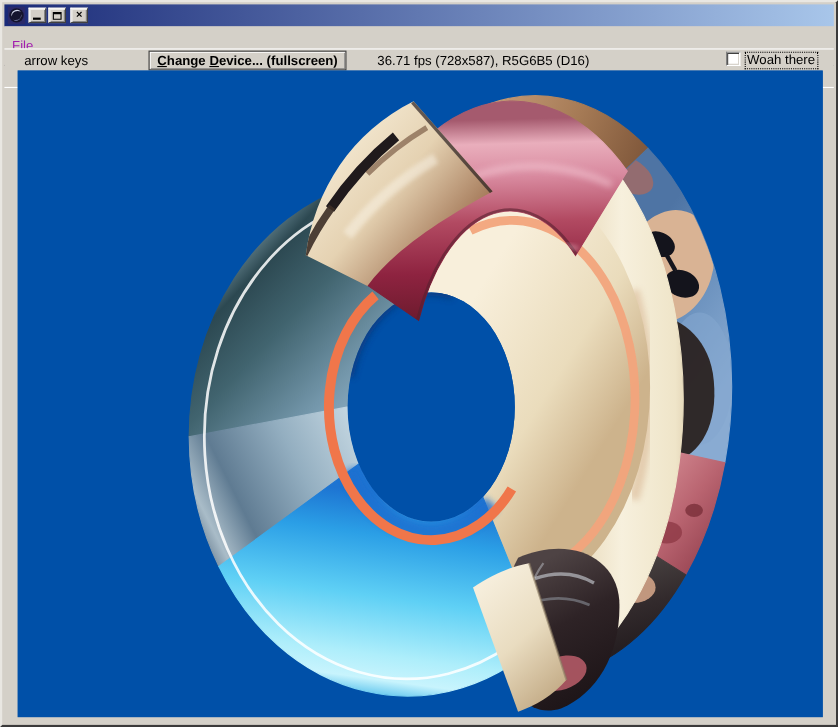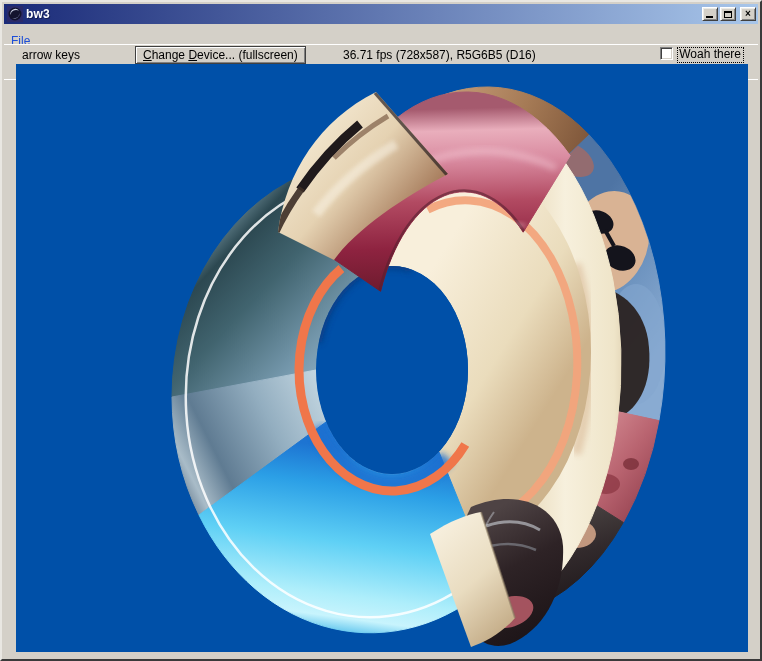--- a/index.html
+++ b/index.html
@@ -32,39 +32,39 @@
   }
   .winbtn.close{margin-left:2px;}
   .glyph-min{position:absolute;left:3px;bottom:2px;width:7px;height:2px;background:#000;}
   .glyph-max{width:8px;height:7px;border:1px solid #000;border-top-width:2px;}
 
   
   .menubar{
     position:absolute;left:2px;top:22px;right:2px;height:36px;
     background:var(--c-chrome,#d4d0c8);
     border-bottom:1px solid #808080;
-    display:flex;align-items:center;font-size:12px;color:#1d4ed8;
+    display:flex;align-items:center;font-size:12px;color:#a21caf;
   }
   .menu-item{padding:2px 7px 3px 7px;cursor:default;}
 
   
   .toolbar{
     position:absolute;left:2px;top:42px;right:2px;height:36px;
     background:var(--c-chrome,#d4d0c8);
     border-top:1px solid #ffffff;
     border-bottom:1px solid #ffffff;
     font-size:12px;color:#000;
   }
   .toolbar .hint{position:absolute;left:18px;top:3px;}
   .devbtn{
     position:absolute;left:131px;top:1px;height:18px;padding:0 7px;
     background:var(--c-chrome,#d4d0c8);
     border:1px solid #404040;
     box-shadow:inset 1px 1px 0 #ffffff, inset -1px -1px 0 #808080;
-    font-size:12px;color:#000;font-family:"Liberation Sans",sans-serif;
+    font-size:12px;color:#000;font-family:"Liberation Sans",sans-serif;font-weight:bold;
   }
   .stats{position:absolute;left:339px;top:3px;white-space:nowrap;}
   .chk{position:absolute;right:14px;top:2px;display:flex;}
   .chk-box{
     width:13px;height:13px;background:#fff;
     border:1px solid;border-color:#808080 #ffffff #ffffff #808080;
     box-shadow:inset 1px 1px 0 #404040, inset -1px -1px 0 #d4d0c8;
     margin-right:4px;flex:0 0 auto;
   }
   .chk-label{border:1px dotted #000;padding:0 2px 1px 1px;line-height:13px;}
@@ -81,21 +81,20 @@
 
 <div class="window">
 
   <div class="titlebar">
     <svg class="app-icon" viewBox="0 0 16 16">
       <rect x="0" y="0" width="16" height="16" fill="#2a2a6a"></rect>
       <circle cx="8" cy="8" r="6.5" fill="#14142e"></circle>
       <path d="M3.5,9 A5,5 0 0 1 12,4.5 A6,4.5 0 0 0 4.5,6 Z" fill="#cfd4e8"></path>
       <path d="M12.5,7 A5,5 0 0 1 5,12 A6,4.5 0 0 0 11.5,10.5 Z" fill="#8890b8"></path>
     </svg>
-    <span class="title-text">bw3</span>
     <span class="winbtns">
       <button class="winbtn">
           <span class="glyph-min"></span>
         </button>
       <button class="winbtn">
           <span class="glyph-max"></span>
         </button>
       <button class="winbtn close">
           <span>×</span>
         </button>

